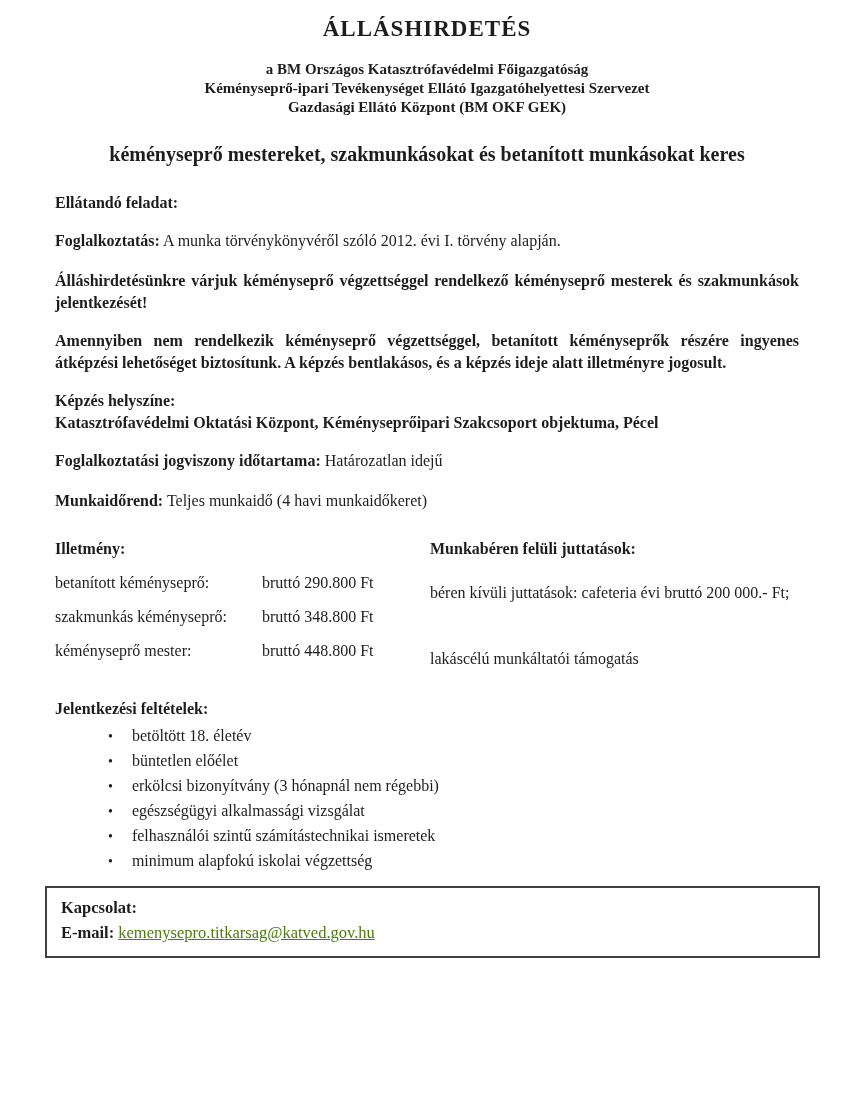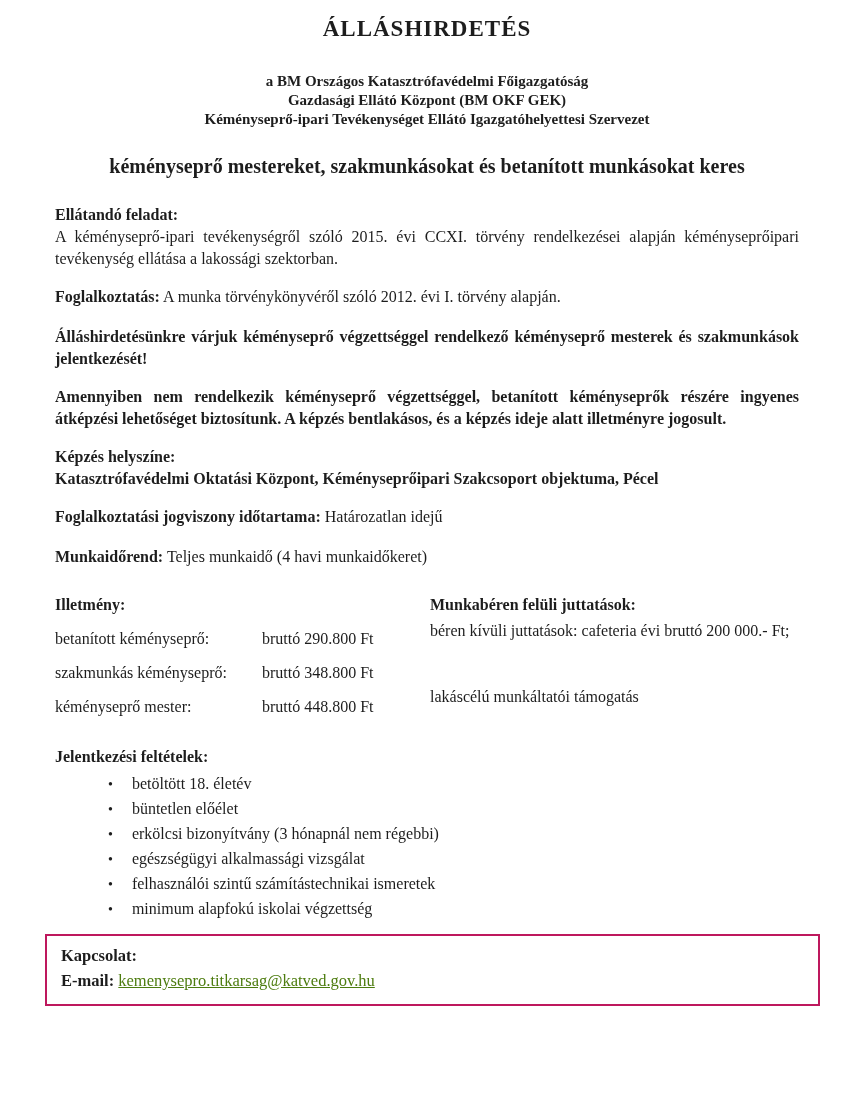--- a/index.html
+++ b/index.html
@@ -13,72 +13,71 @@
   .page { padding: 16px 56px 0 55px; box-sizing: border-box; }
   p { margin: 0; }
   .bold { font-weight: bold; }
   .just { text-align: justify; }
   .body-text { font-size: 16px; line-height: 22px; }
 
   .doc-title {
     margin: 0; text-align: center;
     font-size: 23px; font-weight: bold; letter-spacing: 1px;
   }
-  .org-block { margin-top: 30px; }
+  .org-block { margin-top: 18px; }
   .org-line { text-align: center; font-weight: bold; font-size: 15px; line-height: 19px; }
   .headline {
     margin: 24px auto 0; max-width: 700px;
     text-align: center; font-size: 20px; font-weight: bold; line-height: 27px;
   }
 
   .sec { margin-top: 16px; }
   .sec-lg { margin-top: 18px; }
   .first-sec { margin-top: 24px; }
 
   .salary { display: grid; grid-template-columns: 375px 1fr; margin-top: 26px; }
   .sal-header { font-weight: bold; font-size: 16px; line-height: 22px; }
   .sal-row { display: grid; grid-template-columns: 207px 1fr; margin-top: 12px; }
-  .benefit-1 { margin-top: 4px; }
+  .benefit-1 { margin-top: 22px; }
   .benefit-2 { margin-top: 44px; }
 
   .req-block { margin-top: 28px; }
   .req-list { margin: 4px 0 0; padding: 0; list-style: none; }
   .req-item { display: flex; align-items: baseline; font-size: 16px; line-height: 24px; }
   .bullet { margin-left: 53px; margin-right: 19px; font-size: 14px; }
 
   .advantage { margin-top: 12px; }
 
   .contact-box {
     margin: 12px 0 0 -10px; width: 775px; box-sizing: border-box;
-    border: 2px solid #be185d;
+    border: 2px solid #404040;
     padding: 7px 14px 11px;
     font-size: 16.5px; line-height: 25px;
   }
   .email-link {
     color: #4d7c0f; text-decoration: underline; cursor: pointer;
   }
 </style>
 </head>
 <body>
 
 <div class="page">
 
   <h1 class="doc-title">ÁLLÁSHIRDETÉS</h1>
 
   <div class="org-block">
     <div class="org-line">a BM Országos Katasztrófavédelmi Főigazgatóság</div>
+    <div class="org-line">Kéményseprő-ipari Tevékenységet Ellátó Igazgatóhelyettesi Szervezet</div>
     <div class="org-line">Gazdasági Ellátó Központ (BM OKF GEK)</div>
-    <div class="org-line">Kéményseprő-ipari Tevékenységet Ellátó Igazgatóhelyettesi Szervezet</div>
   </div>
 
   <h2 class="headline">kéményseprő mestereket, szakmunkásokat és betanított munkásokat keres</h2>
 
   <div class="first-sec body-text">
     <p class="bold">Ellátandó feladat:</p>
-    <p class="just">A kéményseprő-ipari tevékenységről szóló 2015. évi CCXI. törvény rendelkezései alapján kéményseprőipari tevékenység ellátása a lakossági szektorban.</p>
   </div>
 
   <p class="sec body-text"><span class="bold">Foglalkoztatás:</span><span> A munka törvénykönyvéről szóló 2012. évi I. törvény alapján.</span></p>
 
   <p class="sec-lg body-text bold just">Álláshirdetésünkre várjuk kéményseprő végzettséggel rendelkező kéményseprő mesterek és szakmunkások jelentkezését!</p>
 
   <p class="sec body-text bold just">Amennyiben nem rendelkezik kéményseprő végzettséggel, betanított kéményseprők részére ingyenes átképzési lehetőséget biztosítunk. A képzés bentlakásos, és a képzés ideje alatt illetményre jogosult.</p>
 
   <div class="sec body-text">
     <p class="bold">Képzés helyszíne:</p>

